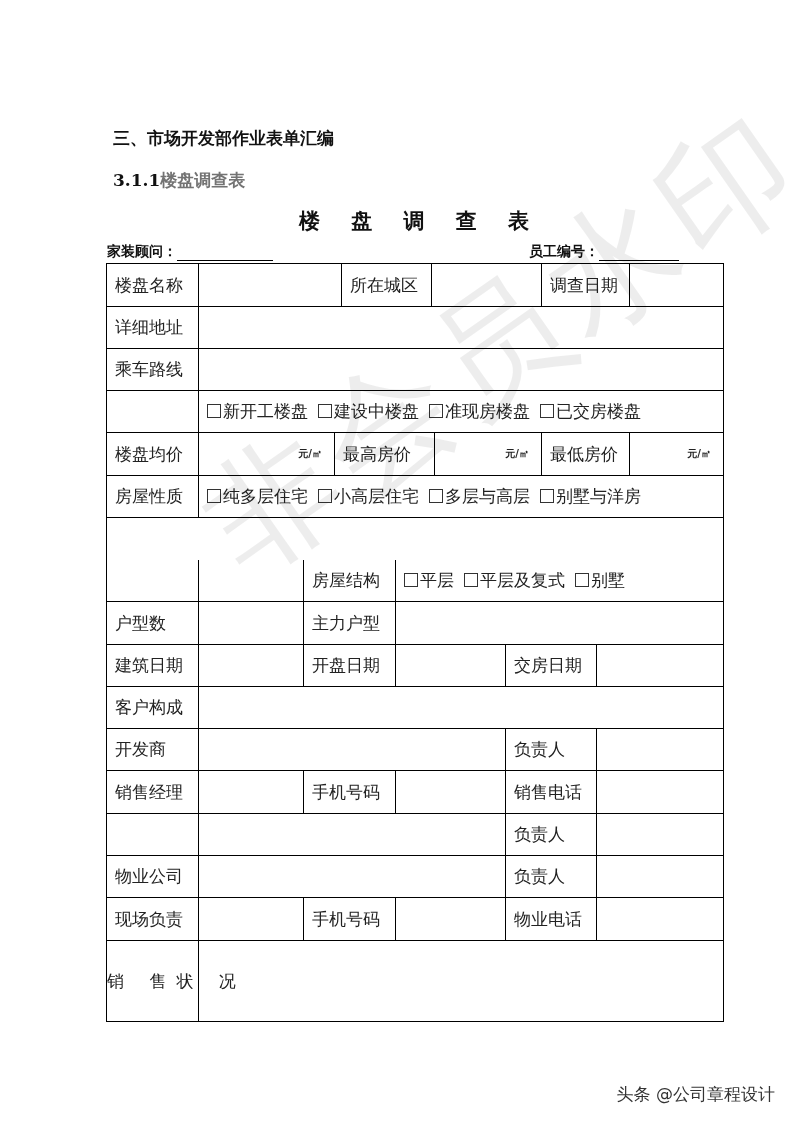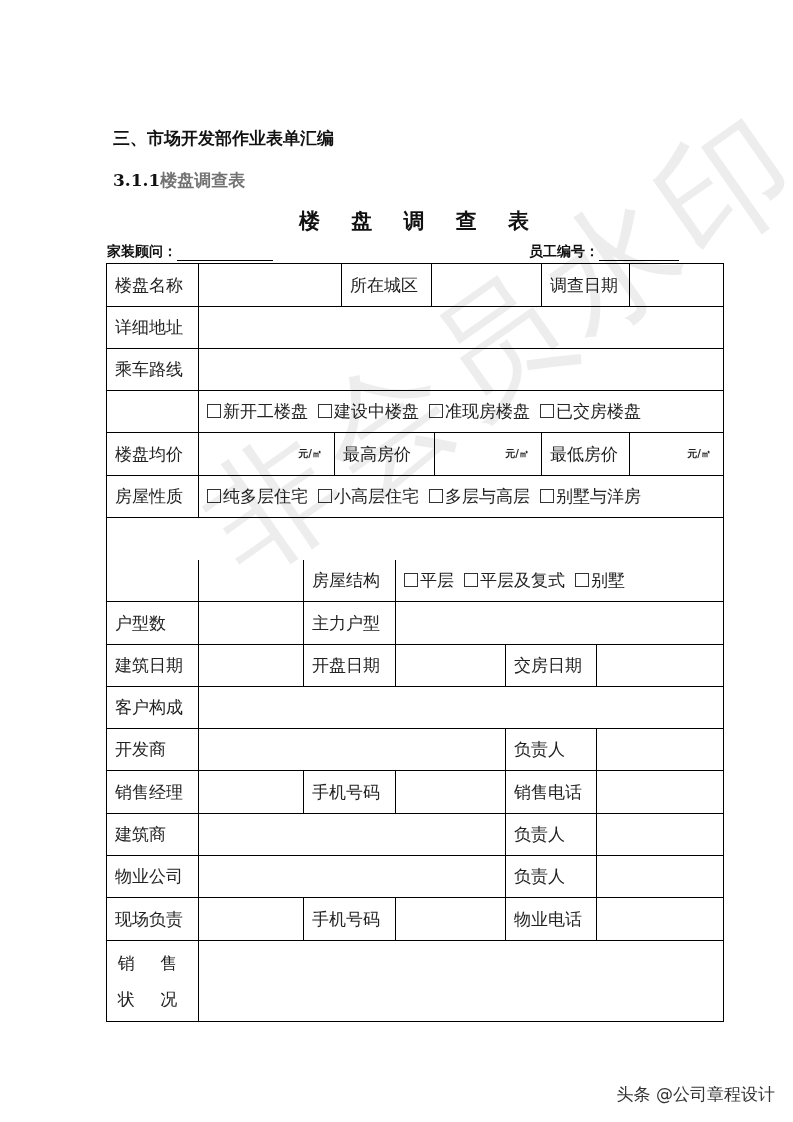--- a/index.html
+++ b/index.html
@@ -18,21 +18,21 @@
   
   .tbl { position:absolute; left:106px; top:263px; width:618px; height:759px; border:1.5px solid #000; box-sizing:border-box; }
   .row { position:absolute; left:0; right:0; border-bottom:1px solid #000; box-sizing:border-box; }
   .row:last-child { border-bottom:none; }
   .cell { position:absolute; top:0; bottom:0; box-sizing:border-box; border-left:1px solid #000;
           display:flex; align-items:center; padding-left:8px; font-size:17px; color:#222; white-space:nowrap; }
   .cell.first { border-left:none; }
   .unit { font-size:10px; justify-content:flex-end; padding-right:12px; font-weight:bold; }
   .opt { margin-right:10px; }
   .box { display:inline-block; width:12px; height:12px; border:1px solid #333; margin-right:2px; vertical-align:-1px; }
-  .stacked { flex-direction:column; justify-content:space-around; align-items:center; padding:4px 0; letter-spacing:10px; }
+  .stacked { flex-direction:row; justify-content:space-around; align-items:center; padding:4px 0; letter-spacing:10px; }
   .watermark { position:absolute; left:170px; top:470px; font-size:130px; color:rgba(0,0,0,0.07);
                transform:rotate(-35deg); transform-origin:left top; letter-spacing:8px; pointer-events:none; white-space:nowrap; }
   .footer { right:18px; top:1083px; font-size:17px; color:#333; }
 </style>
 </head>
 <body>
 
 <div class="abs h1">三、市场开发部作业表单汇编</div>
 <div class="abs h2">
   <span class="num">3.1.1</span><span class="orange">楼盘调查表</span>
@@ -136,21 +136,20 @@
   <div class="row" style="top:507px;height:43px">
     <div class="cell first" style="left:0;width:91px">销售经理</div>
     <div class="cell" style="left:91px;width:105px"></div>
     <div class="cell" style="left:196px;width:92px">手机号码</div>
     <div class="cell" style="left:288px;width:110px"></div>
     <div class="cell" style="left:398px;width:91px">销售电话</div>
     <div class="cell" style="left:489px;right:0"></div>
   </div>
 
   <div class="row" style="top:550px;height:42px">
-    <div class="cell first" style="left:0;width:91px">建筑商</div>
     <div class="cell" style="left:91px;width:307px"></div>
     <div class="cell" style="left:398px;width:91px">负责人</div>
     <div class="cell" style="left:489px;right:0"></div>
   </div>
 
   <div class="row" style="top:592px;height:42px">
     <div class="cell first" style="left:0;width:91px">物业公司</div>
     <div class="cell" style="left:91px;width:307px"></div>
     <div class="cell" style="left:398px;width:91px">负责人</div>
     <div class="cell" style="left:489px;right:0"></div>

